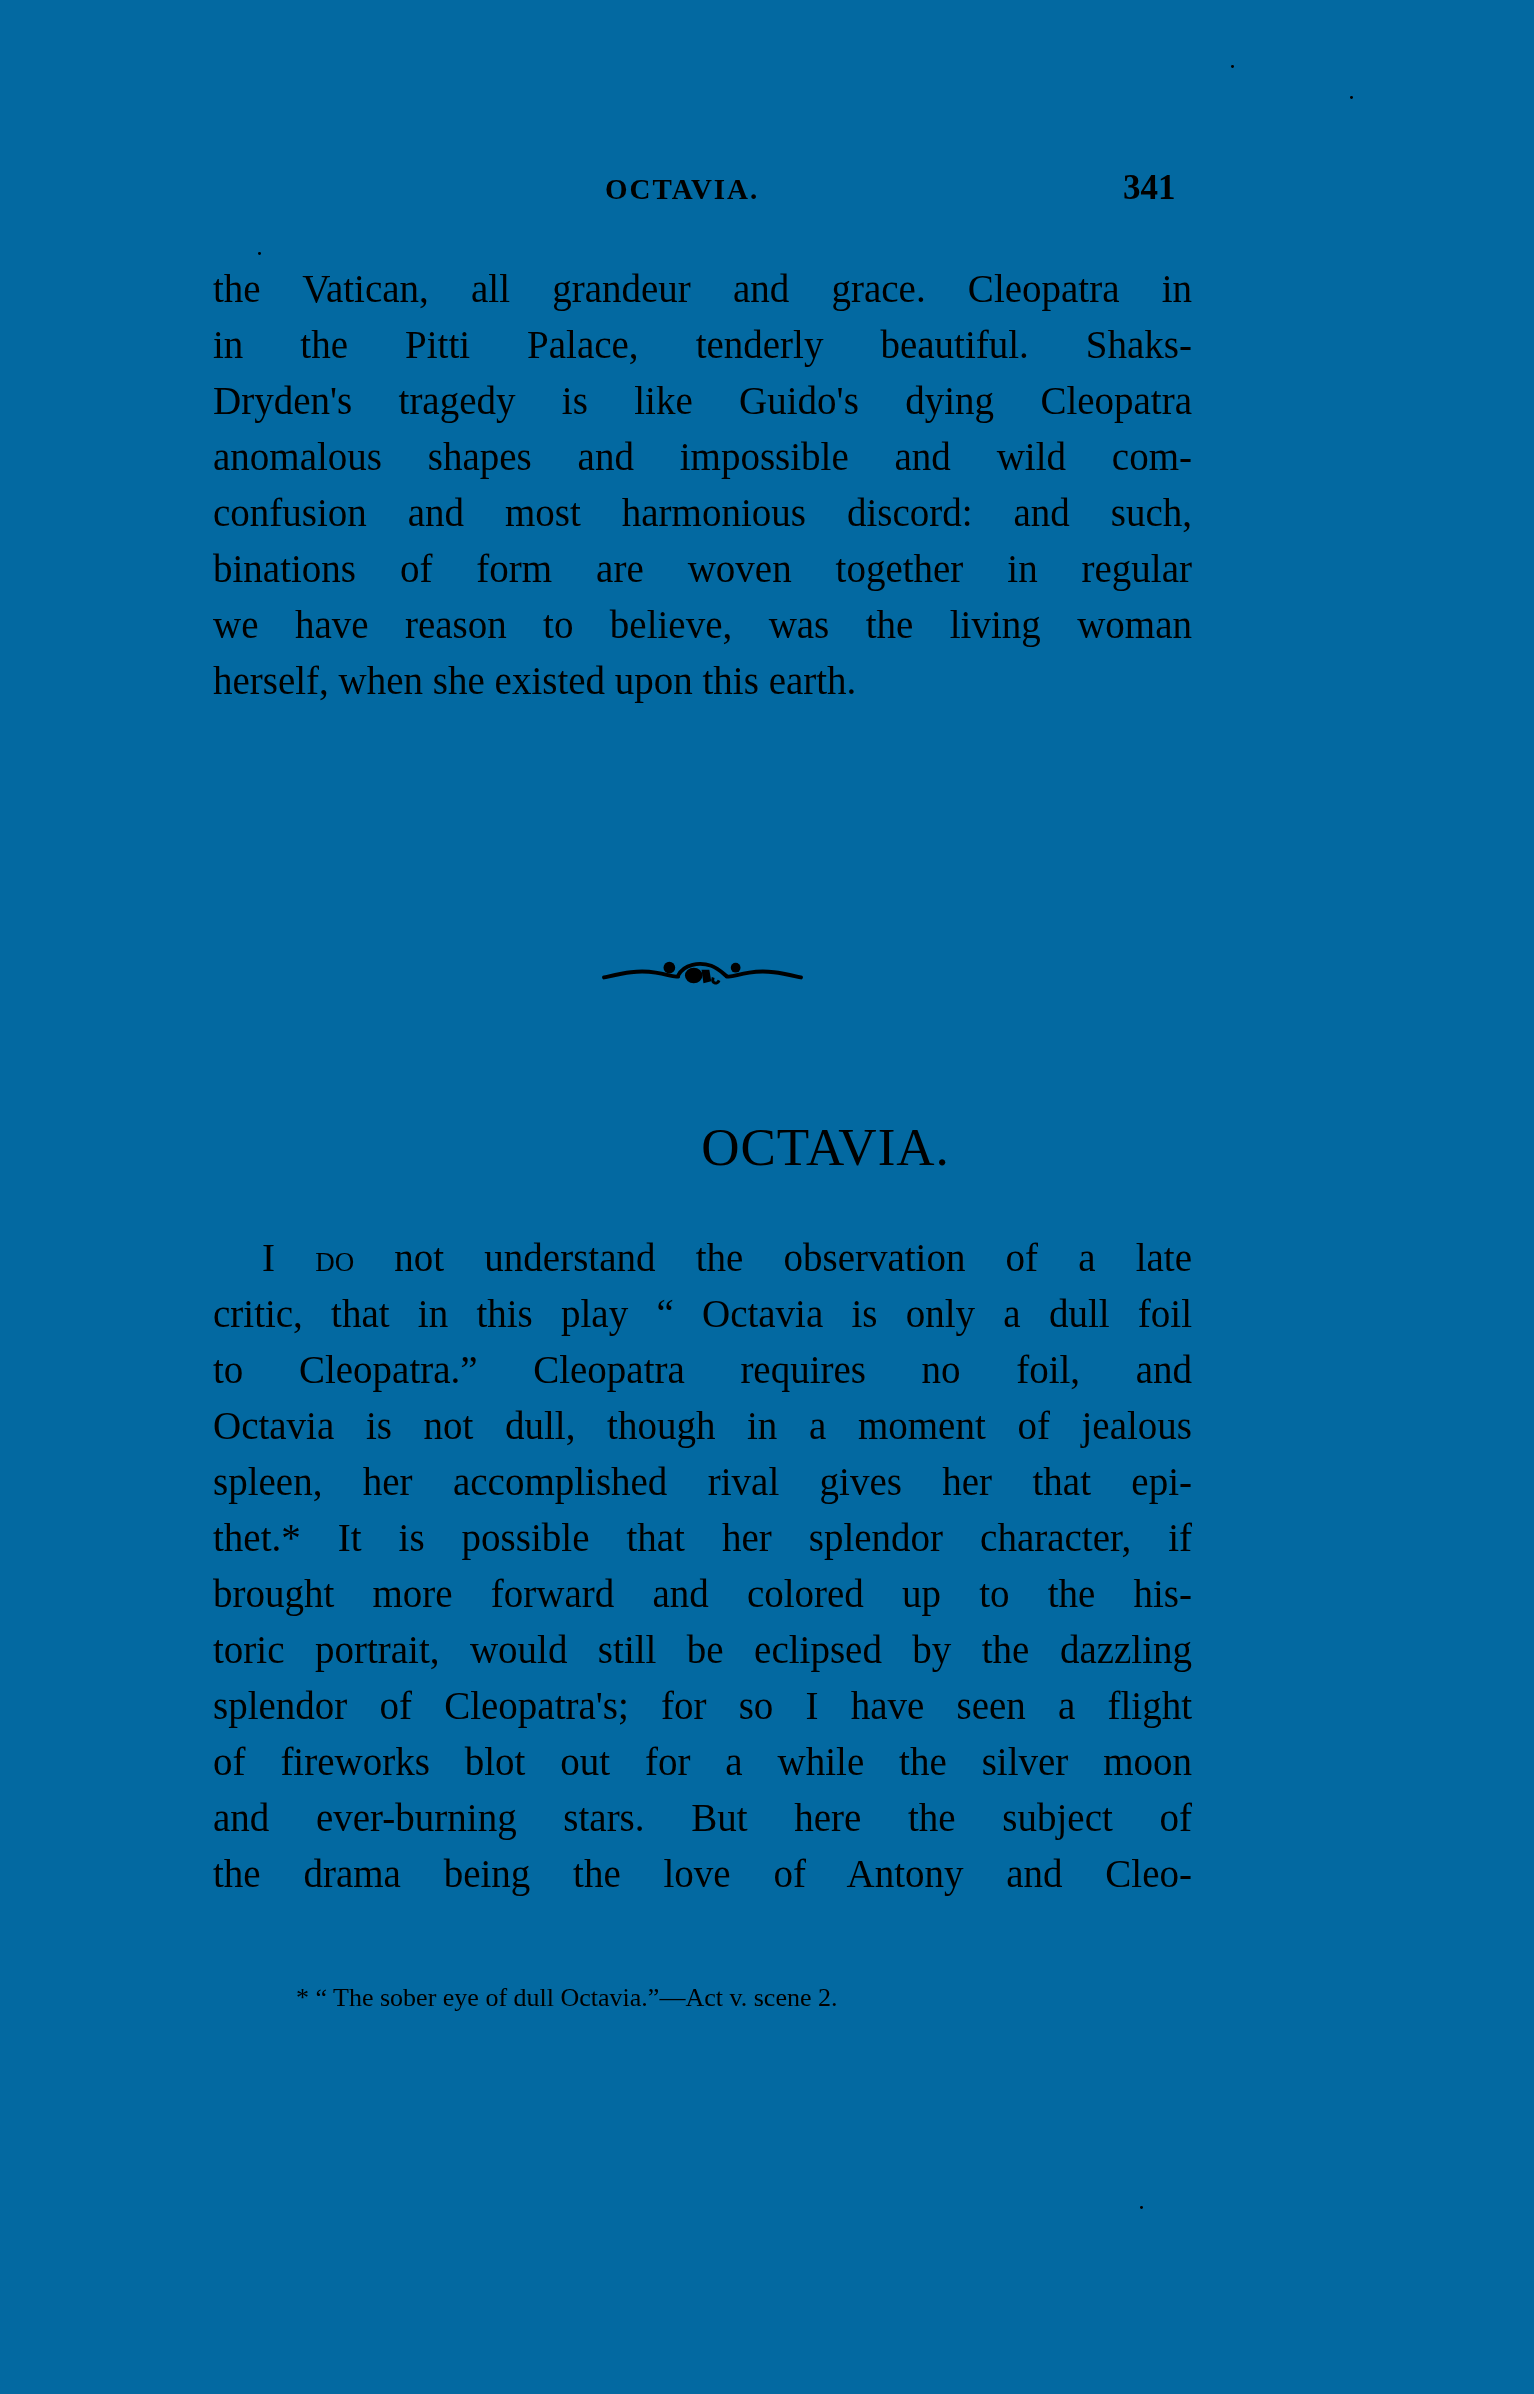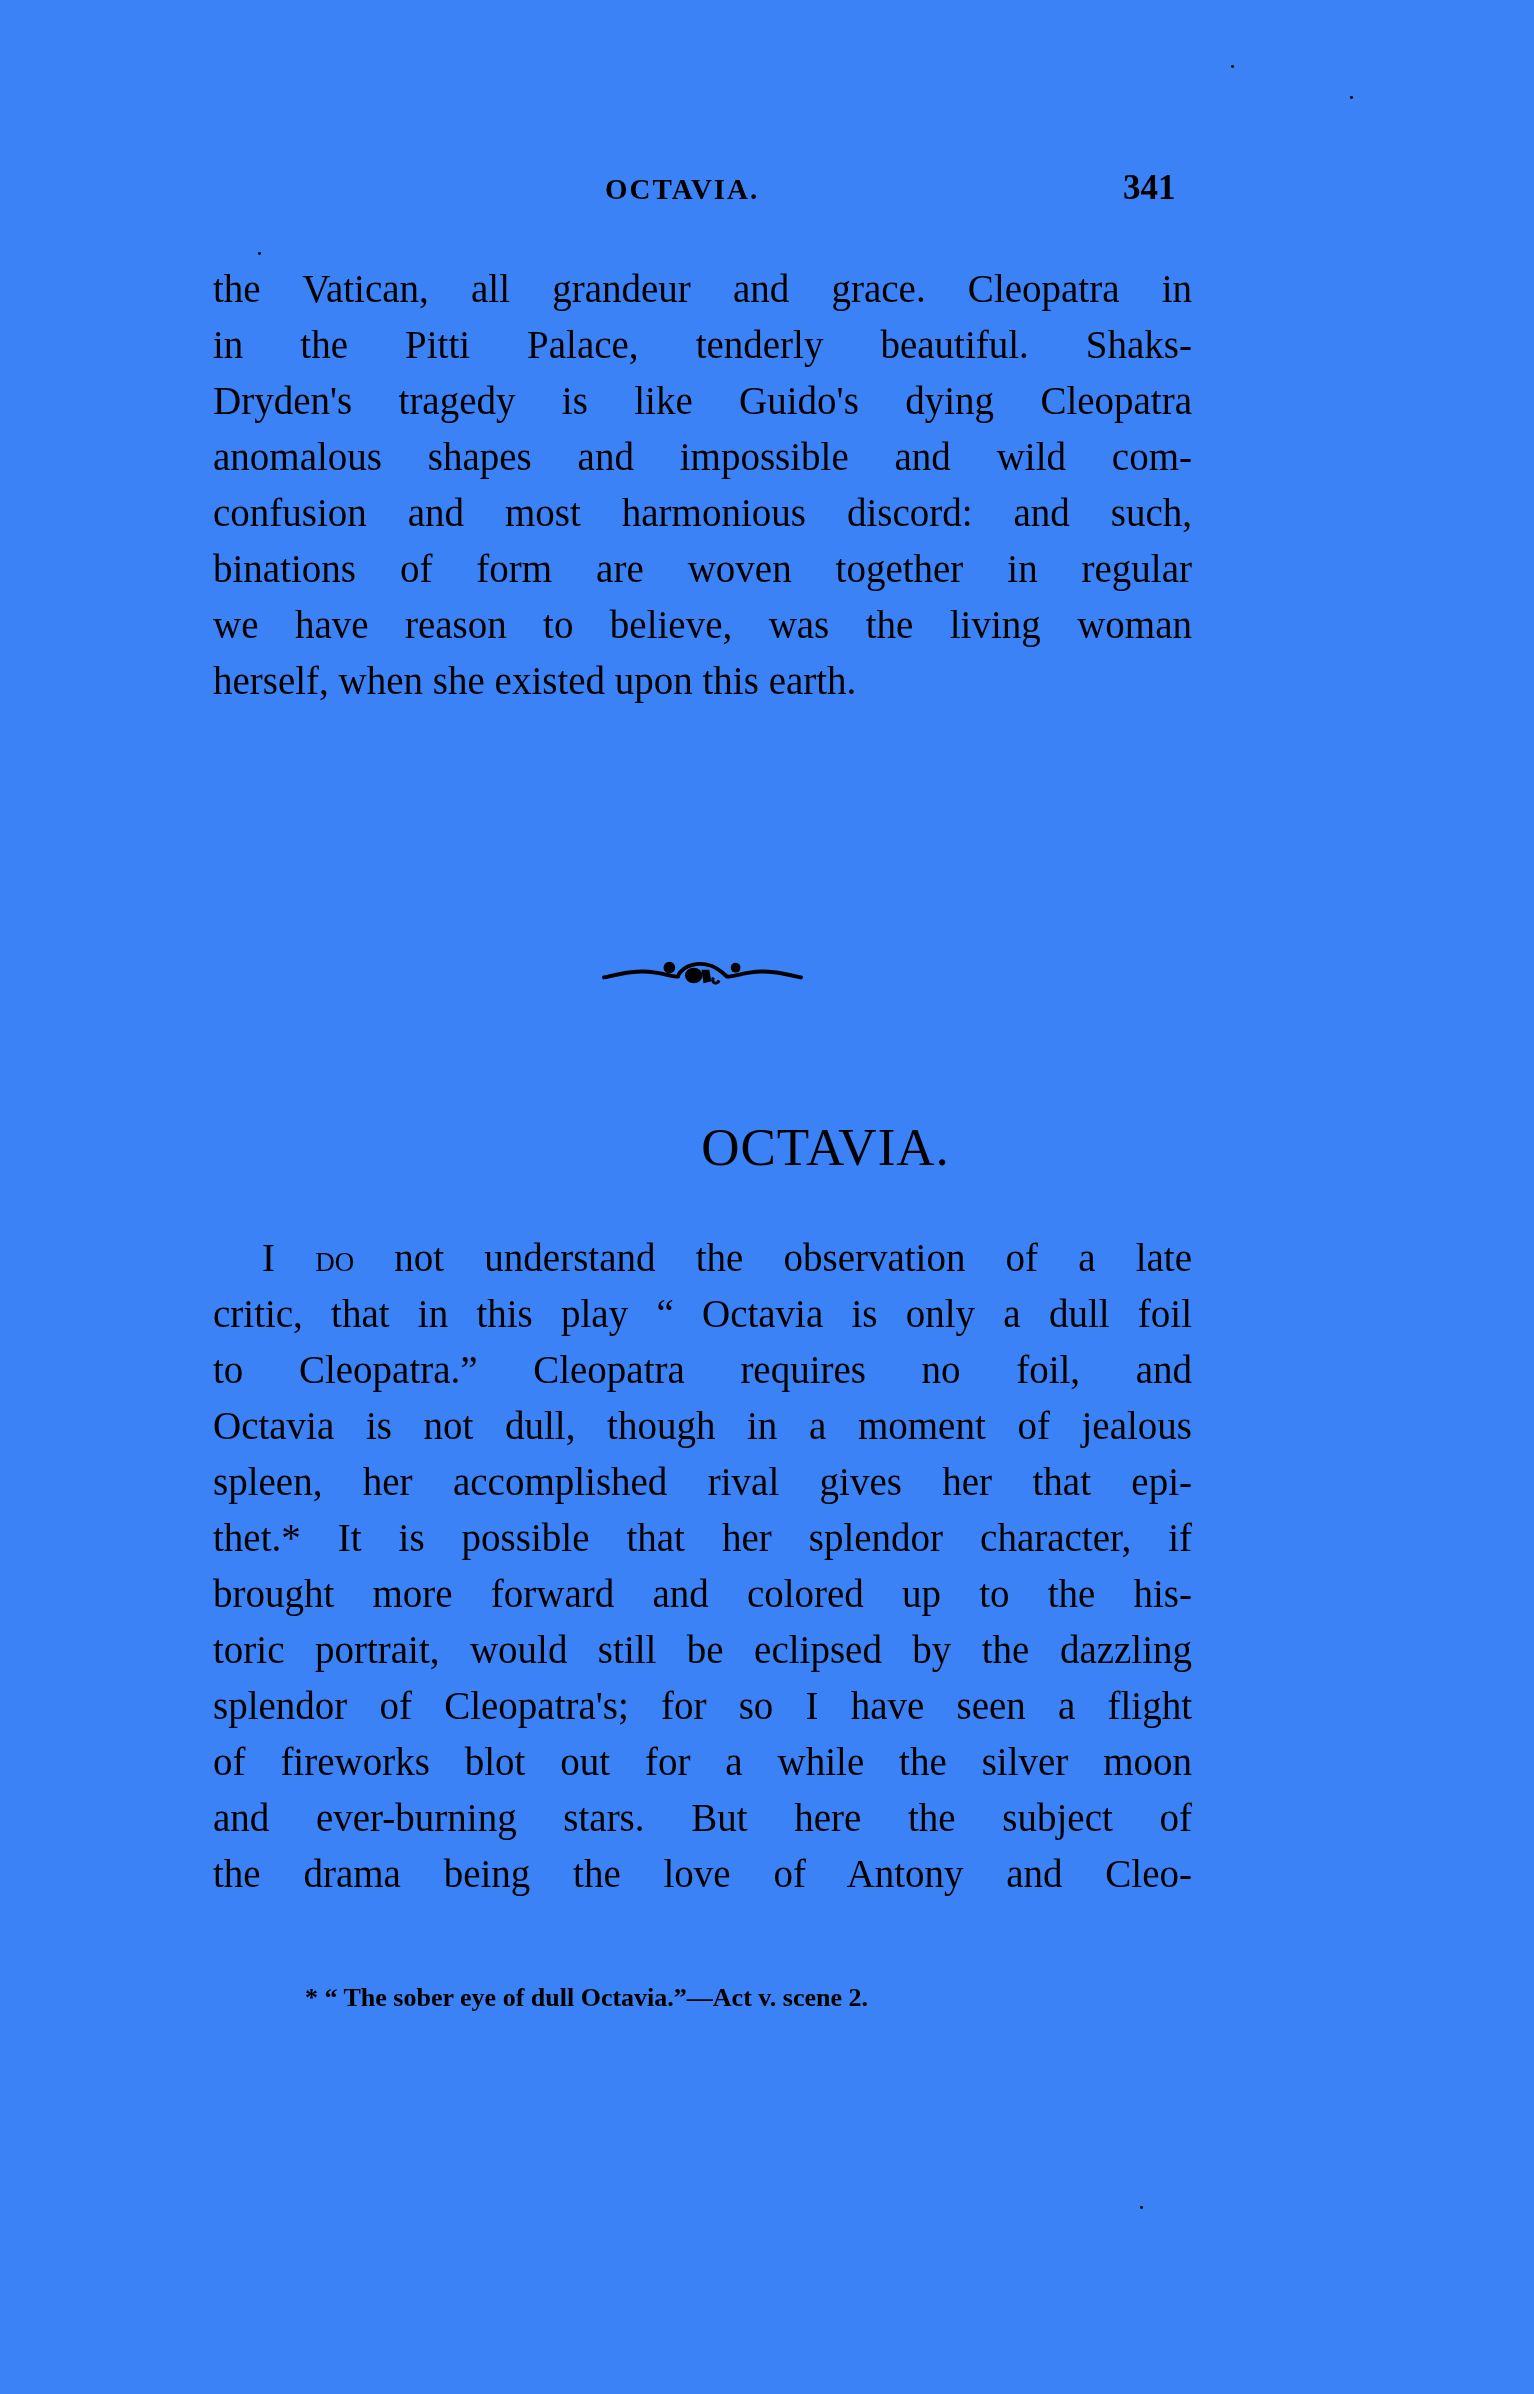--- a/index.html
+++ b/index.html
@@ -1,36 +1,36 @@
 <!DOCTYPE html>
 <html><head>
 <meta charset="utf-8">
 <style>
   html, body { margin: 0; padding: 0; background: #ffffff; }
   body { width: 1534px; height: 2394px; position: relative; overflow: hidden; }
-  .page { position: absolute; left: 0; top: 0; width: 1534px; height: 2394px; background: #3b82f6; color: #000000; font-family: "Liberation Serif", "DejaVu Serif", serif; }
+  .page { position: absolute; left: 0; top: 0; width: 1534px; height: 2394px; background: #0369a1; color: #000000; font-family: "Liberation Serif", "DejaVu Serif", serif; }
 
   .running-head { position: absolute; left: 0; top: 164px; width: 1534px; height: 49px; }
   .running-title { position: absolute; left: 605px; top: 5.9px; font-size: 29px; font-weight: bold; letter-spacing: 2px; line-height: 39px; }
   .page-number { position: absolute; left: 1123px; top: 3.9px; font-size: 35px; font-weight: bold; line-height: 39px; text-align: center; }
 
   .text-block { position: absolute; left: 213px; width: 979px; font-size: 39px; line-height: 56px; text-align: justify; text-align-last: left; }
   .text-block .line { display: block; height: 56px; white-space: nowrap; text-align: justify; text-align-last: justify; }
   .text-block .line.last { text-align-last: left; }
 
   .para-1 { top: 261px; }
   .para-2 { top: 1230px; }
   .para-2 .line.indent { padding-left: 49px; }
   .smallcaps { font-variant: small-caps; font-size: 39px; margin-top: 17px; }
 
   .ornament { position: absolute; left: 602px; top: 956px; width: 201px; height: 39px; }
 
   .section-title { position: absolute; left: 0; top: 1120px; width: 1534px; text-align: center; font-size: 53px; line-height: 55px; letter-spacing: 1px; padding-left: 117px; box-sizing: border-box; }
 
-  .footnote { position: absolute; left: 305px; top: 1980px; font-size: 26px; font-weight: bold; line-height: 35px; white-space: nowrap; }
+  .footnote { position: absolute; left: 296px; top: 1980px; font-size: 26px; font-weight: normal; line-height: 35px; white-space: nowrap; }
 
   .speck { position: absolute; background: #000; width: 2.9px; height: 2.9px; border-radius: 50%; }
 </style>
 </head>
 <body>
 
 <div class="page">
 
   <div class="running-head">
     <span class="running-title">OCTAVIA.</span>

